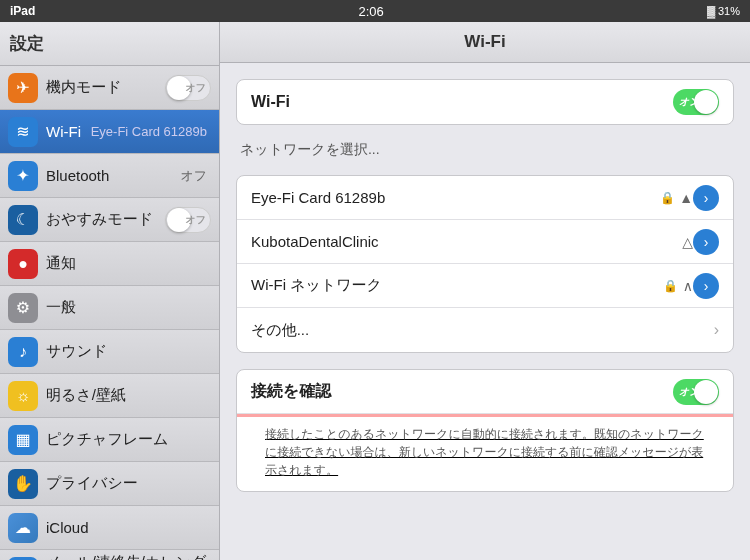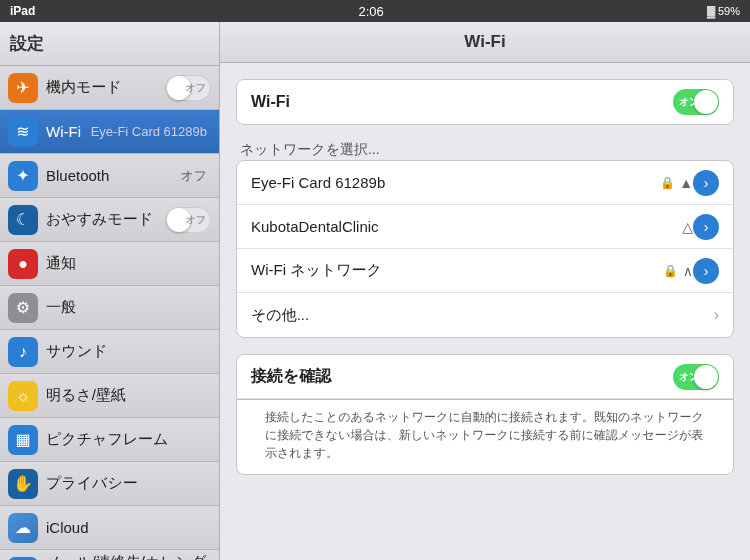--- a/index.html
+++ b/index.html
@@ -101,21 +101,21 @@
     
     .toggle {
       display: inline-flex;
       align-items: center;
       width: 46px;
       height: 26px;
       border-radius: 13px;
       position: relative;
       cursor: pointer;
     }
-    .toggle.on { background: #4cd964; }
+    .toggle.on { background: #4cd964; font-style: italic; }
     .toggle.off { background: #e5e5ea; border: 1px solid #ccc; }
     .toggle-knob {
       position: absolute;
       width: 24px;
       height: 24px;
       border-radius: 12px;
       background: white;
       box-shadow: 0 1px 3px rgba(0,0,0,0.3);
       transition: left 0.2s;
     }
@@ -188,21 +188,21 @@
 
     .network-icons {
       display: flex;
       align-items: center;
       gap: 4px;
     }
 
     .section-title {
       font-size: 14px;
       color: #555;
-      margin-bottom: 1px;
+      margin-bottom: 16px;
       padding-left: 4px;
     }
 
     .chevron {
       color: #aaa;
       font-size: 16px;
       margin-left: 4px;
     }
 
     .chevron-blue {
@@ -228,21 +228,21 @@
       padding: 8px 14px 12px;
     }
   </style>
 </head>
 <body>
 
 <div class="status-bar">
   <span class="status-left">iPad</span>
   <span class="status-center">2:06</span>
   <span class="status-right">
-    <span>▓ <span>59%</span></span>
+    <span>▓ <span>31%</span></span>
   </span>
 </div>
 
 <div class="main-container">
 
   <div class="sidebar">
     <div class="sidebar-header">設定</div>
 
     <div id="sidebar-items">
         <div class="sidebar-item">
@@ -357,21 +357,21 @@
 
       <div class="section">
         <div class="section-card">
           <div class="section-row">
             <span class="section-label">接続を確認</span>
             <div class="toggle on">
               <div class="toggle-knob"></div>
               <span class="toggle-label">オン</span>
             </div>
           </div>
-          <div class="section-row" style="height:auto; align-items:center; border-top: 1px solid #fca5a5;">
+          <div class="section-row" style="height:auto; align-items:center; border-top: 3px solid #fca5a5; text-decoration: underline;">
             <p class="description-text">接続したことのあるネットワークに自動的に接続されます。既知のネットワークに接続できない場合は、新しいネットワークに接続する前に確認メッセージが表示されます。</p>
           </div>
         </div>
       </div>
 
     </div>
   </div>
 </div>
 
 </body></html>

